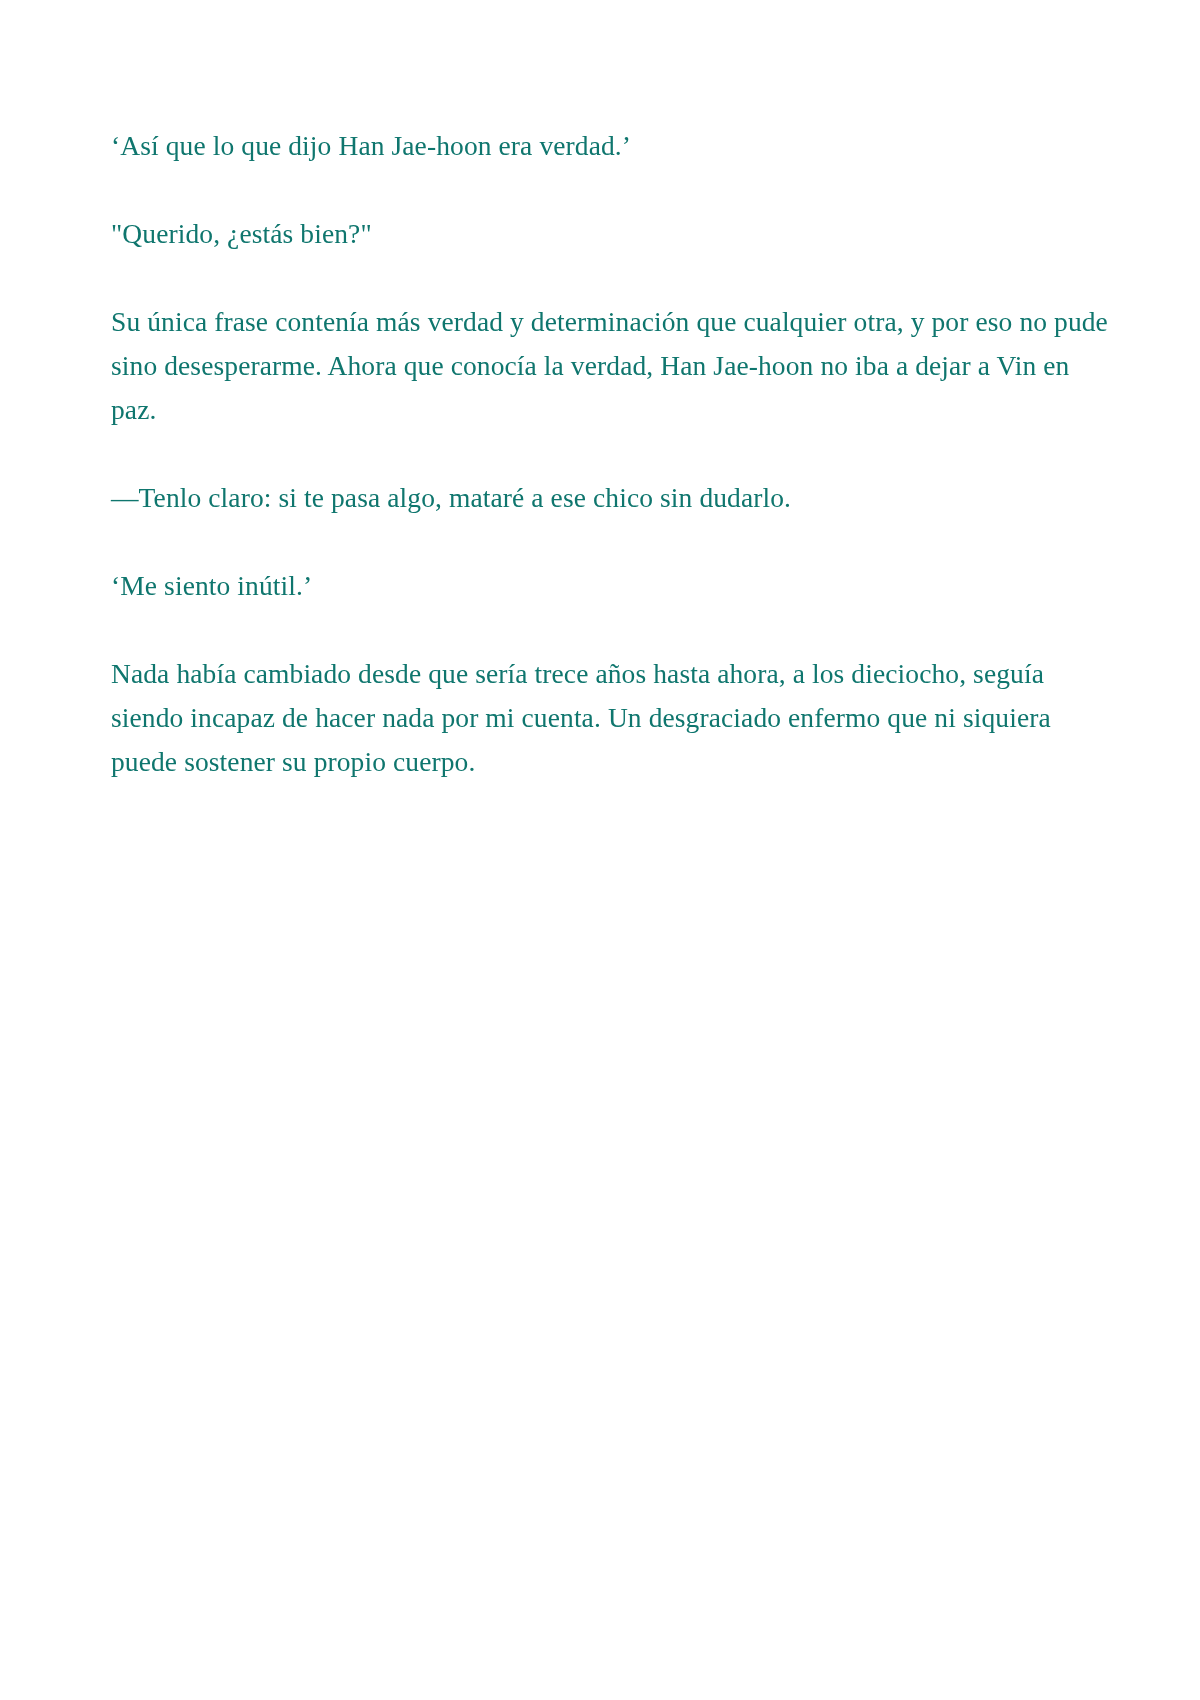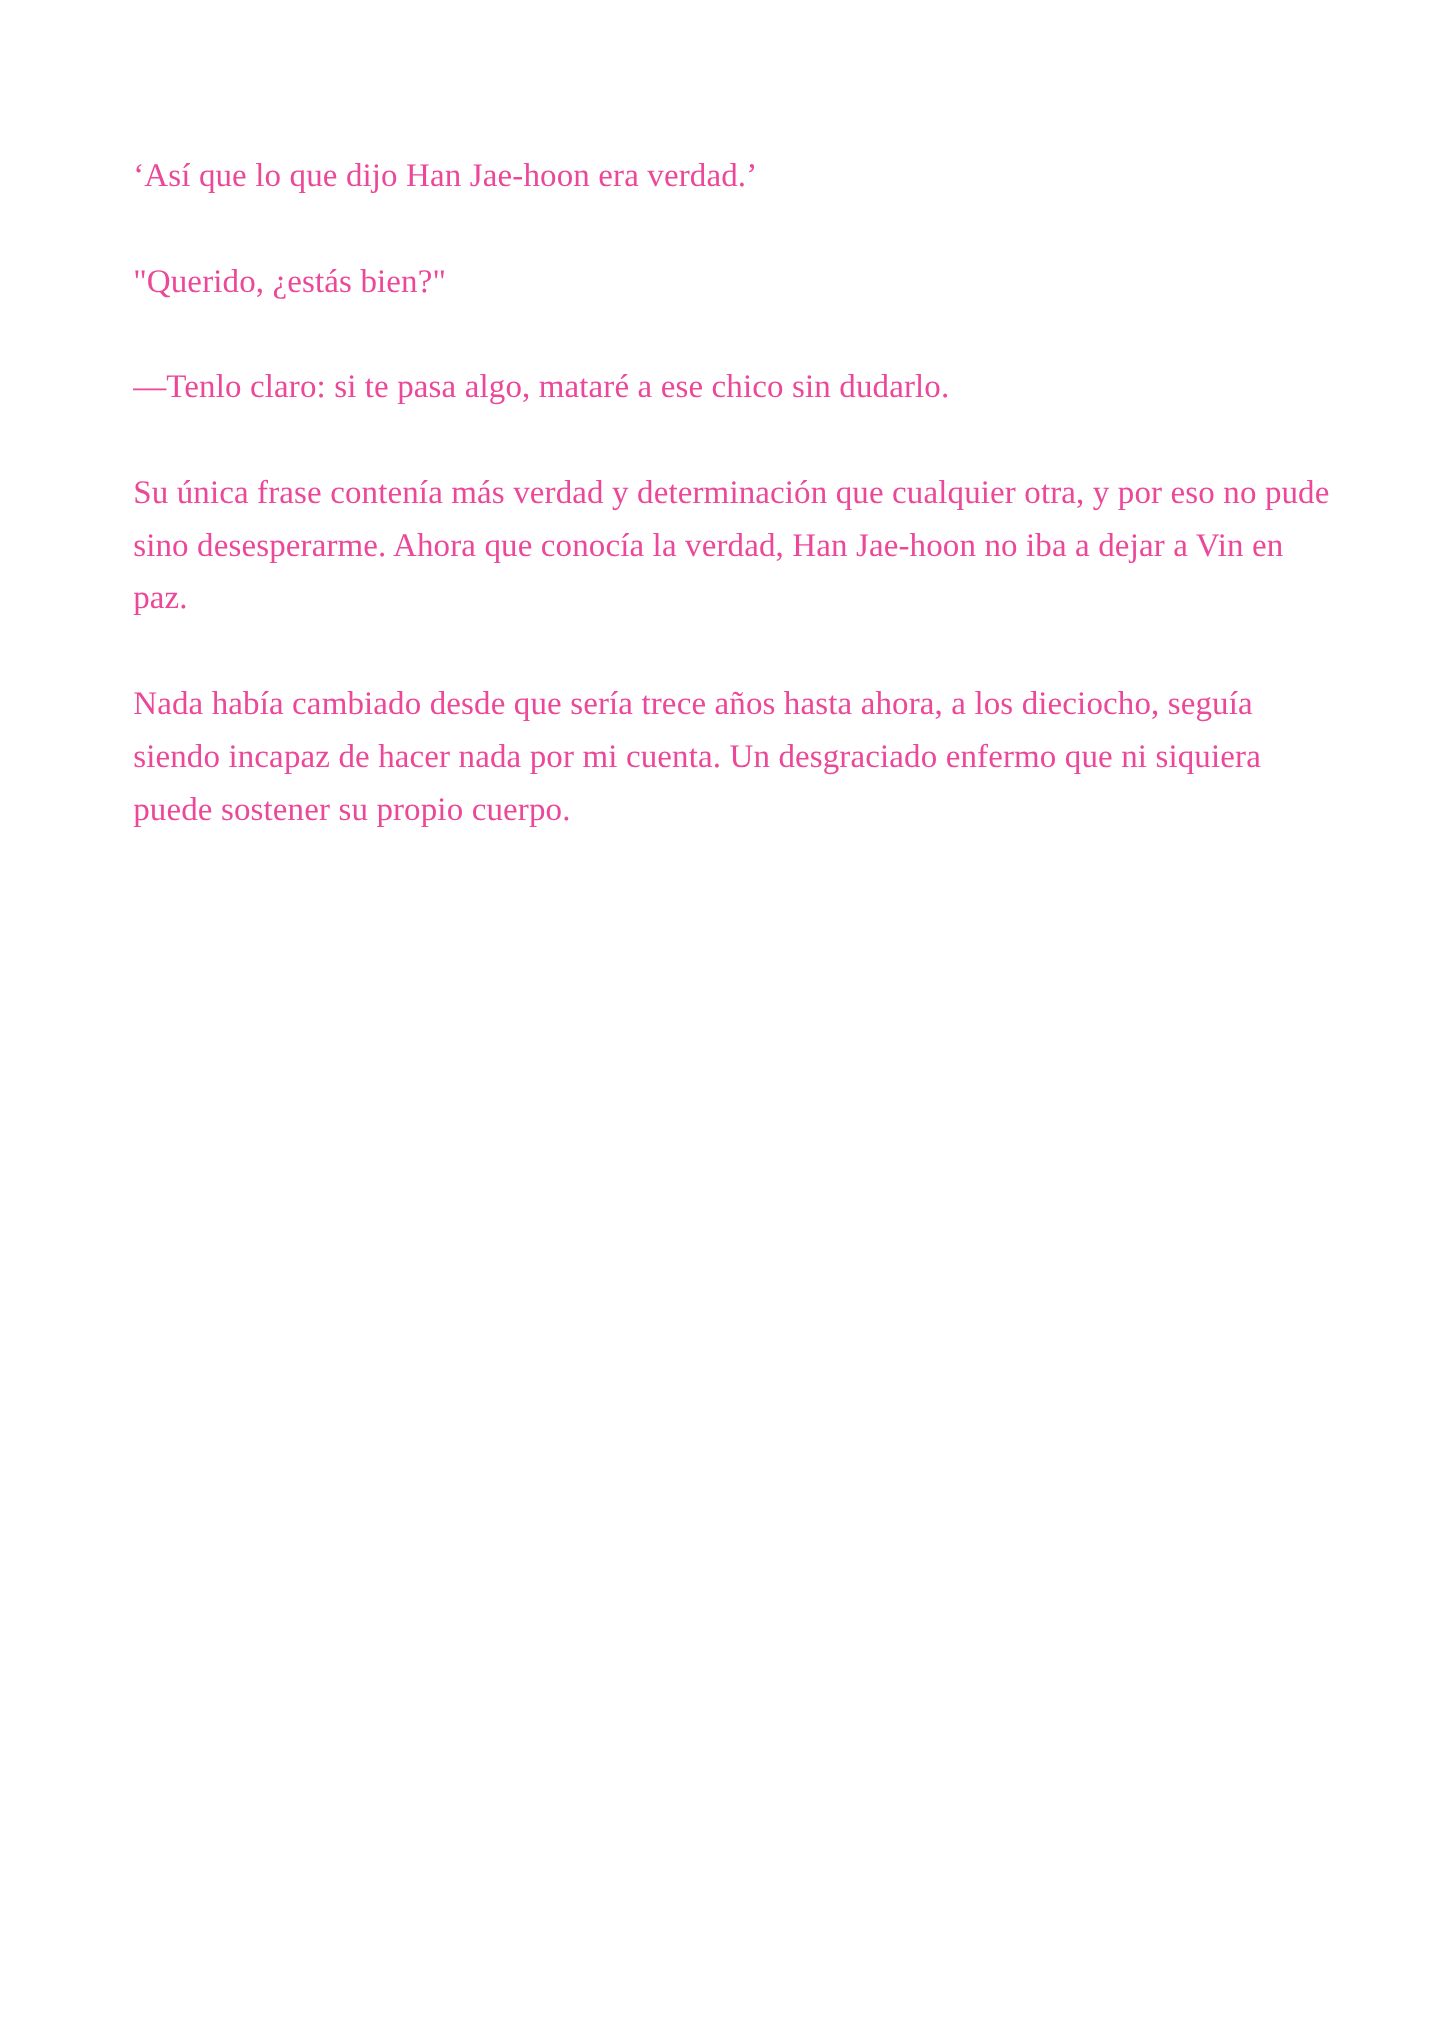--- a/index.html
+++ b/index.html
@@ -5,27 +5,28 @@
   html, body { margin: 0; padding: 0; background: #ffffff; }
   body { width: 1200px; height: 1700px; overflow: hidden; }
   .page {
     position: relative;
     width: 1200px; height: 1700px;
     box-sizing: border-box;
     padding: 124px 90px 0 111px;
     font-family: "Liberation Serif", "DejaVu Serif", serif;
     font-size: 27.5px;
     line-height: 44px;
-    color: #ec4899;
+    color: #0f766e;
     letter-spacing: 0.1px;
   }
   .para { margin: 0 0 44px 0; }
 </style>
 </head>
 <body>
 
 <div class="page">
   <p class="para">‘Así que lo que dijo Han Jae-hoon era verdad.’</p>
   <p class="para">"Querido, ¿estás bien?"</p>
+  <p class="para">Su única frase contenía más verdad y determinación que cualquier otra, y por eso no pude sino desesperarme. Ahora que conocía la verdad, Han Jae-hoon no iba a dejar a Vin en paz.</p>
   <p class="para">—Tenlo claro: si te pasa algo, mataré a ese chico sin dudarlo.</p>
-  <p class="para">Su única frase contenía más verdad y determinación que cualquier otra, y por eso no pude sino desesperarme. Ahora que conocía la verdad, Han Jae-hoon no iba a dejar a Vin en paz.</p>
+  <p class="para">‘Me siento inútil.’</p>
   <p class="para">Nada había cambiado desde que sería trece años hasta ahora, a los dieciocho, seguía siendo incapaz de hacer nada por mi cuenta. Un desgraciado enfermo que ni siquiera puede sostener su propio cuerpo.</p>
 </div>
 
 </body></html>

